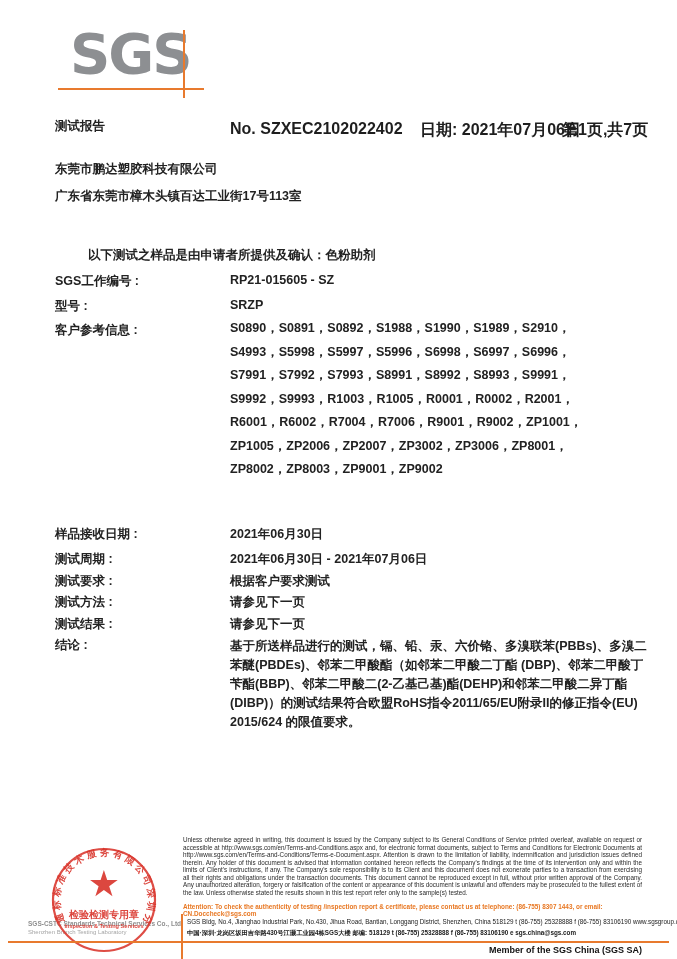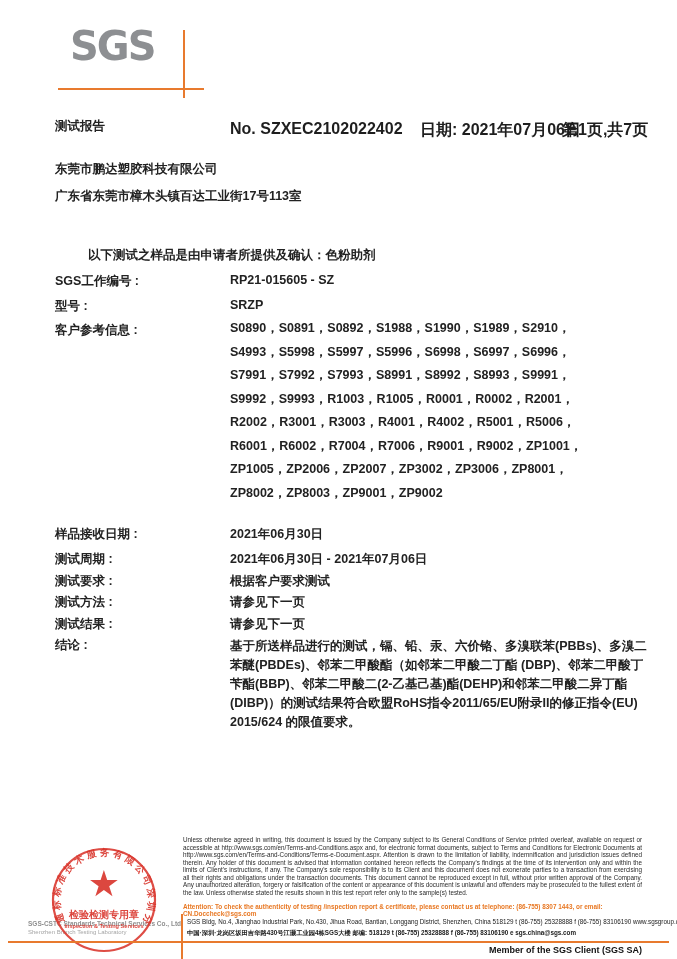--- a/index.html
+++ b/index.html
@@ -3,21 +3,21 @@
 <meta charset="utf-8">
 <style>
   html,body{margin:0;padding:0;}
   body{
     width:677px;height:959px;position:relative;background:#ffffff;overflow:hidden;
     font-family:"Liberation Sans","DejaVu Sans",sans-serif;color:#1e1e1e;
   }
   .abs{position:absolute;}
   
   .logo-text{
-    left:70px;top:26px;font-size:40px;font-weight:bold;color:#8d8f92;
+    left:70px;top:26px;font-size:56px;font-weight:bold;color:#8d8f92;
     letter-spacing:-2px;line-height:1;font-family:"DejaVu Sans","Liberation Sans",sans-serif;
   }
   .logo-hline{left:58px;top:88px;width:146px;height:2px;background:#e87a2e;}
   .logo-vline{left:183px;top:30px;width:2px;height:68px;background:#e87a2e;}
   
   .hdr{top:120px;font-size:16px;font-weight:600;}
   .hdr-title{left:55px;top:118px;font-size:16px;font-weight:700;}
   .hdr-no{left:230px;}
   .hdr-date{left:420px;}
   .hdr-page{left:562px;}
@@ -72,21 +72,20 @@
 
 <div class="abs cn flabel" style="top:298px">型号 :</div>
 <div class="abs cn fvalue" style="top:298px">SRZP</div>
 
 <div class="abs cn flabel" style="top:322px">客户参考信息 :</div>
 <div class="abs cn fvalue ref-lines" style="top:317px">
   <div>S0890，S0891，S0892，S1988，S1990，S1989，S2910，</div>
   <div>S4993，S5998，S5997，S5996，S6998，S6997，S6996，</div>
   <div>S7991，S7992，S7993，S8991，S8992，S8993，S9991，</div>
   <div>S9992，S9993，R1003，R1005，R0001，R0002，R2001，</div>
-  <div>R2002，R3001，R3003，R4001，R4002，R5001，R5006，</div>
   <div>R6001，R6002，R7004，R7006，R9001，R9002，ZP1001，</div>
   <div>ZP1005，ZP2006，ZP2007，ZP3002，ZP3006，ZP8001，</div>
   <div>ZP8002，ZP8003，ZP9001，ZP9002</div>
 </div>
 
 <div class="abs cn flabel" style="top:526px">样品接收日期 :</div>
 <div class="abs cn fvalue" style="top:526px">2021年06月30日</div>
 
 <div class="abs cn flabel" style="top:551px">测试周期 :</div>
 <div class="abs cn fvalue" style="top:551px">2021年06月30日 - 2021年07月06日</div>
@@ -126,13 +125,13 @@
 </svg>
 
 <div class="abs legal">Unless otherwise agreed in writing, this document is issued by the Company subject to its General Conditions of Service printed overleaf, available on request or accessible at http://www.sgs.com/en/Terms-and-Conditions.aspx and, for electronic format documents, subject to Terms and Conditions for Electronic Documents at http://www.sgs.com/en/Terms-and-Conditions/Terms-e-Document.aspx. Attention is drawn to the limitation of liability, indemnification and jurisdiction issues defined therein. Any holder of this document is advised that information contained hereon reflects the Company's findings at the time of its intervention only and within the limits of Client's instructions, if any. The Company's sole responsibility is to its Client and this document does not exonerate parties to a transaction from exercising all their rights and obligations under the transaction documents. This document cannot be reproduced except in full, without prior written approval of the Company. Any unauthorized alteration, forgery or falsification of the content or appearance of this document is unlawful and offenders may be prosecuted to the fullest extent of the law. Unless otherwise stated the results shown in this test report refer only to the sample(s) tested.</div>
 <div class="abs attention">Attention: To check the authenticity of testing /inspection report &amp; certificate, please contact us at telephone: (86-755) 8307 1443, or email: CN.Doccheck@sgs.com</div>
 <div class="abs addr addr-en">SGS Bldg, No.4, Jianghao Industrial Park, No.430, Jihua Road, Bantian, Longgang District, Shenzhen, China 518129    t (86-755) 25328888    f (86-755) 83106190    www.sgsgroup.com.cn</div>
 <div class="abs addr addr-cn">中国·深圳·龙岗区坂田吉华路430号江灏工业园4栋SGS大楼    邮编: 518129    t (86-755) 25328888    f (86-755) 83106190    e sgs.china@sgs.com</div>
 
 <div class="abs foot-hline"></div>
 <div class="abs foot-vline"></div>
 
-<div class="abs member">Member of the SGS Client (SGS SA)</div>
+<div class="abs member">Member of the SGS China (SGS SA)</div>
 
 </body></html>

